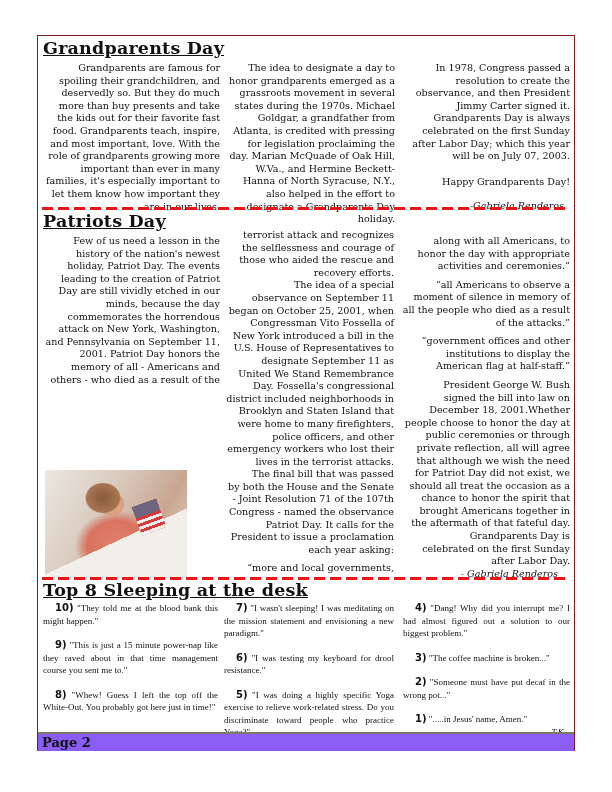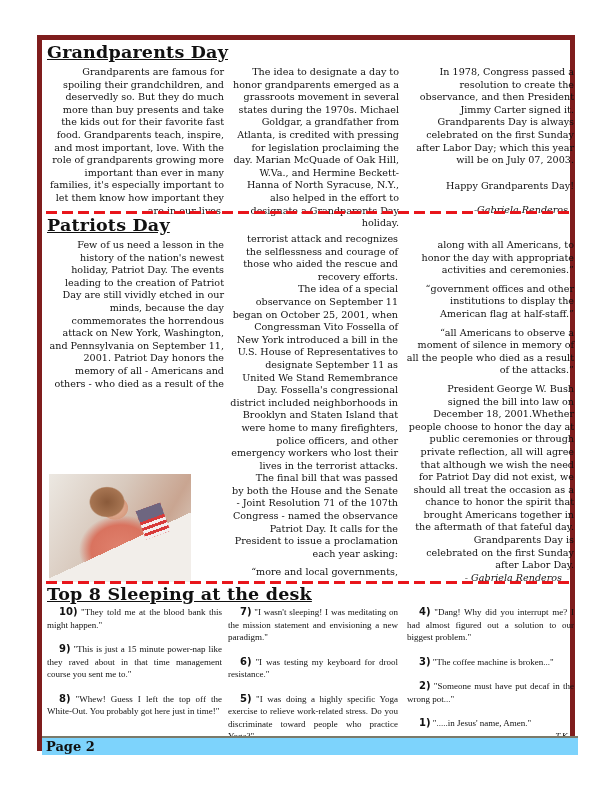--- a/index.html
+++ b/index.html
@@ -1,19 +1,19 @@
 <!DOCTYPE html>
 <html><head>
 <meta charset="utf-8">
 <style>
   html, body { margin: 0; padding: 0; background: #ffffff; }
   body { width: 612px; height: 792px; position: relative; overflow: hidden;
          font-family: "DejaVu Serif", "Liberation Serif", serif; color: #111; }
   .page { position: absolute; left: 37px; top: 35px; width: 538px; height: 716px;
-          border: 5px solid #7f1d1d; box-sizing: border-box; }
+          border: 1px solid #7f1d1d; box-sizing: border-box; }
   .title { position: absolute; left: 5px; font-family: "DejaVu Serif", serif; font-weight: bold;
            font-size: 17.5px; text-decoration: underline; letter-spacing: 0.2px; line-height: 20px; color: #111; }
   .col { position: absolute; font-size: 9.6px; line-height: 12.6px; text-align: justify; }
   .col p { margin: 0; text-align: right; }
   .indent { text-indent: 18px; }
   .gap { margin-top: 6px !important; }
   .center { text-align: center; }
   .sig { text-align: right; font-style: italic; }
   .dash { position: absolute; left: 4px; width: 528px; height: 3px;
           background: repeating-linear-gradient(90deg, #e8151b 0 11px, transparent 11px 16px); }
@@ -26,21 +26,21 @@
              linear-gradient(120deg, #ece8e2 0%, #d8c9bd 40%, #c9a591 70%, #e4ded6 100%); }
   .flag { position: absolute; left: 98px; top: 466px; width: 26px; height: 30px;
           transform: rotate(-20deg);
           background: linear-gradient(#6e6680 0 12px, transparent 12px),
                       repeating-linear-gradient(180deg, #d83a3a 0 3px, #f4eeee 3px 6px); }
   .top10 { position: absolute; font-size: 9px; line-height: 12.5px; text-align: justify;
            font-family: "Liberation Serif", serif; }
   .top10 p { margin: 0 0 12px 0; }
   .num { font-weight: bold; font-family: "DejaVu Sans", sans-serif; font-size: 10px; margin-left: 12px; }
   .footer { position: absolute; left: 0; top: 696px; width: 536px; height: 19px;
-            background: #7dd3fc; border-top: 2px solid #7a7a6a; box-sizing: border-box; }
+            background: #8b5cf6; border-top: 2px solid #7a7a6a; box-sizing: border-box; }
   .footer span { position: absolute; left: 4px; top: 1px; font-weight: bold; font-size: 13px;
                  font-family: "DejaVu Serif", serif; }
 </style>
 </head>
 <body>
 
 <div class="page">
 
   <div class="title" style="top:2px;">Grandparents Day</div>
   <div class="col" style="left:7px; top:26px; width:175px;">
@@ -65,22 +65,22 @@
   <div class="flag"></div>
 
   <div class="col" style="left:188px; top:193px; width:168px;">
     <p>terrorist attack and recognizes the selflessness and courage of those who aided the rescue and recovery efforts.</p>
     <p class="indent">The idea of a special observance on September 11 began on October 25, 2001, when Congressman Vito Fossella of New York introduced a bill in the U.S. House of Representatives to designate September 11 as United We Stand Remembrance Day. Fossella's congressional district included neighborhoods in Brooklyn and Staten Island that were home to many firefighters, police officers, and other emergency workers who lost their lives in the terrorist attacks.</p>
     <p class="indent">The final bill that was passed by both the House and the Senate - Joint Resolution 71 of the 107th Congress - named the observance Patriot Day. It calls for the President to issue a proclamation each year asking:</p>
     <p class="gap">“more and local governments,</p>
   </div>
   <div class="col" style="left:364px; top:199px; width:168px;">
     <p>along with all Americans, to honor the day with appropriate activities and ceremonies.”</p>
+    <p class="gap">“all Americans to observe a moment of silence in memory of all the people who died as a result of the attacks.”</p>
     <p class="gap">“government offices and other institutions to display the American flag at half-staff.”</p>
-    <p class="gap">“all Americans to observe a moment of silence in memory of all the people who died as a result of the attacks.”</p>
     <p class="gap indent">President George W. Bush signed the bill into law on December 18, 2001.Whether people choose to honor the day at public ceremonies or through private reflection, all will agree that although we wish the need for Patriot Day did not exist, we should all treat the occasion as a chance to honor the spirit that brought Americans together in the aftermath of that fateful day.</p>
     <p class="indent">Grandparents Day is celebrated on the first Sunday after Labor Day.</p>
     <p class="sig" style="padding-right:12px;">- Gabriela Renderos</p>
   </div>
 
   <div class="dash" style="top:541px;"></div>
 
   <div class="title" style="top:544px;">Top 8 Sleeping at the desk</div>
 
   <div class="top10" style="left:5px; top:566px; width:175px;">

